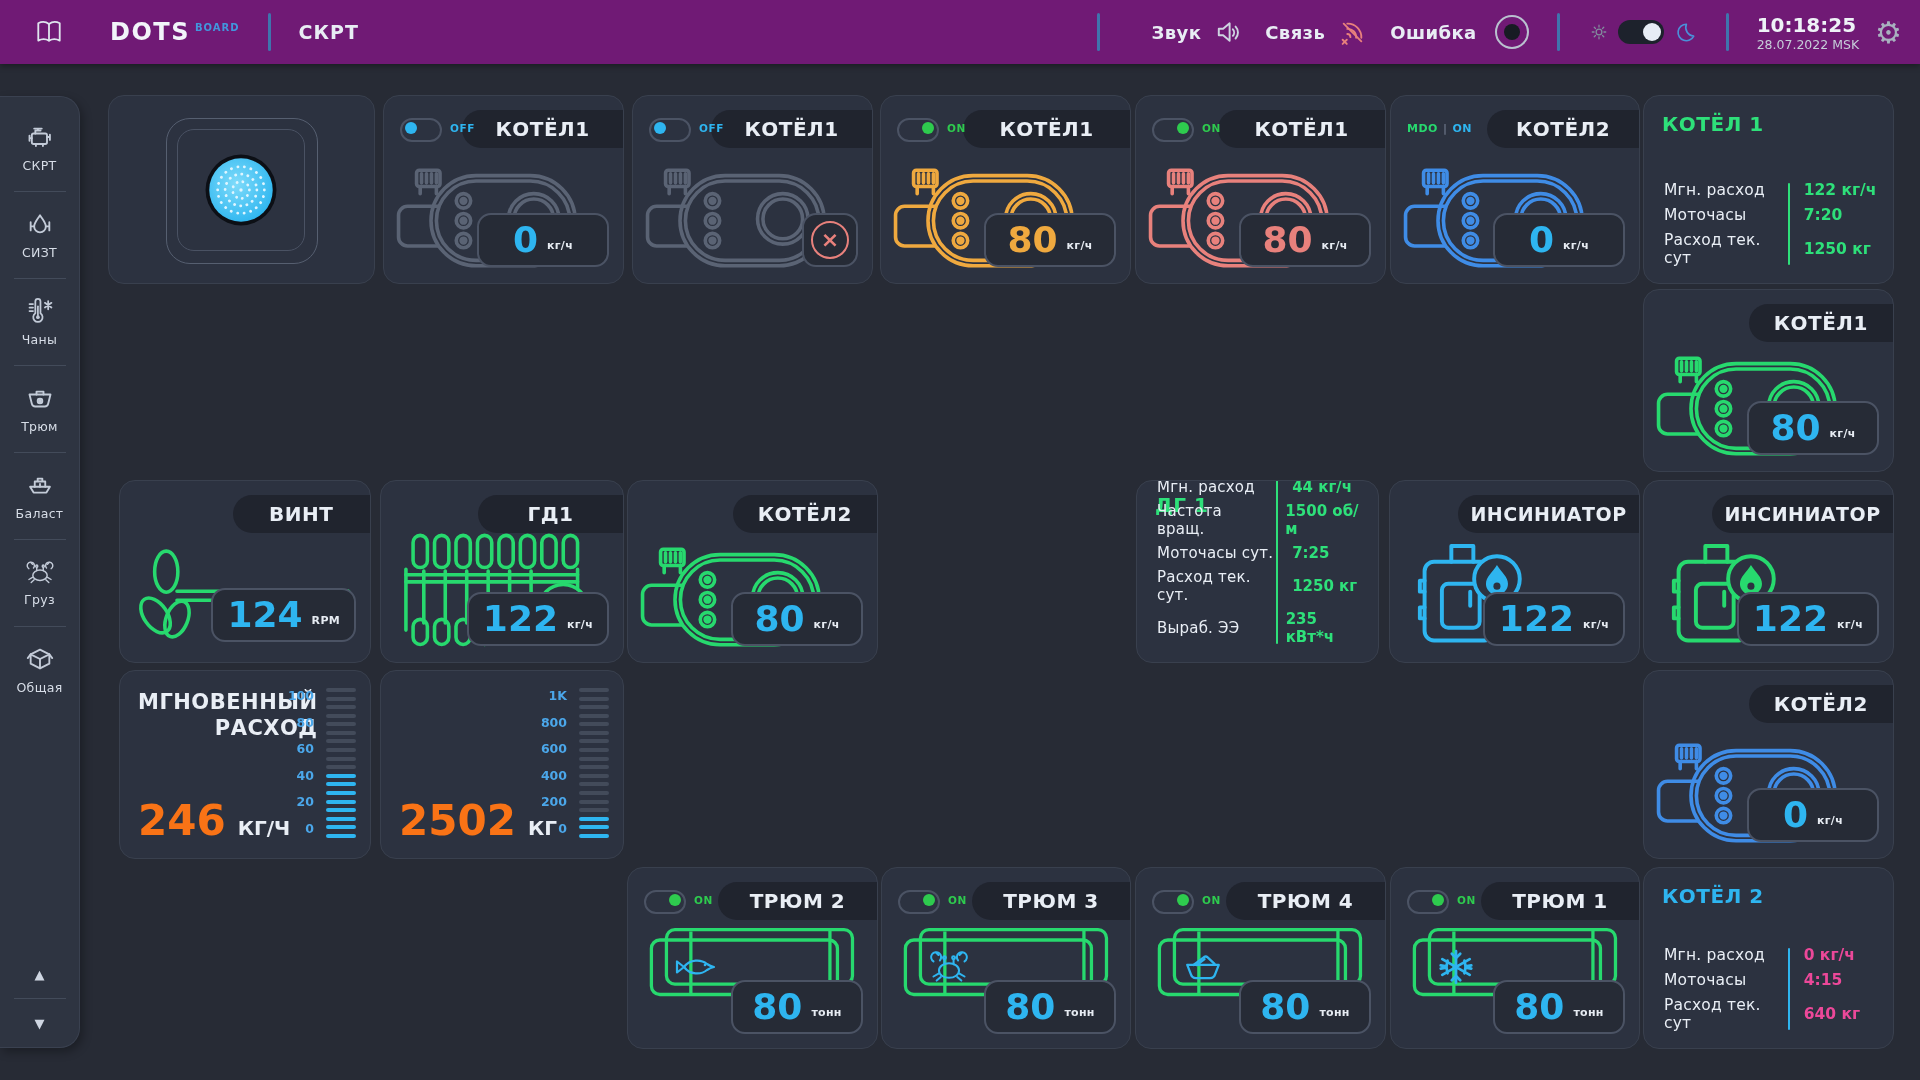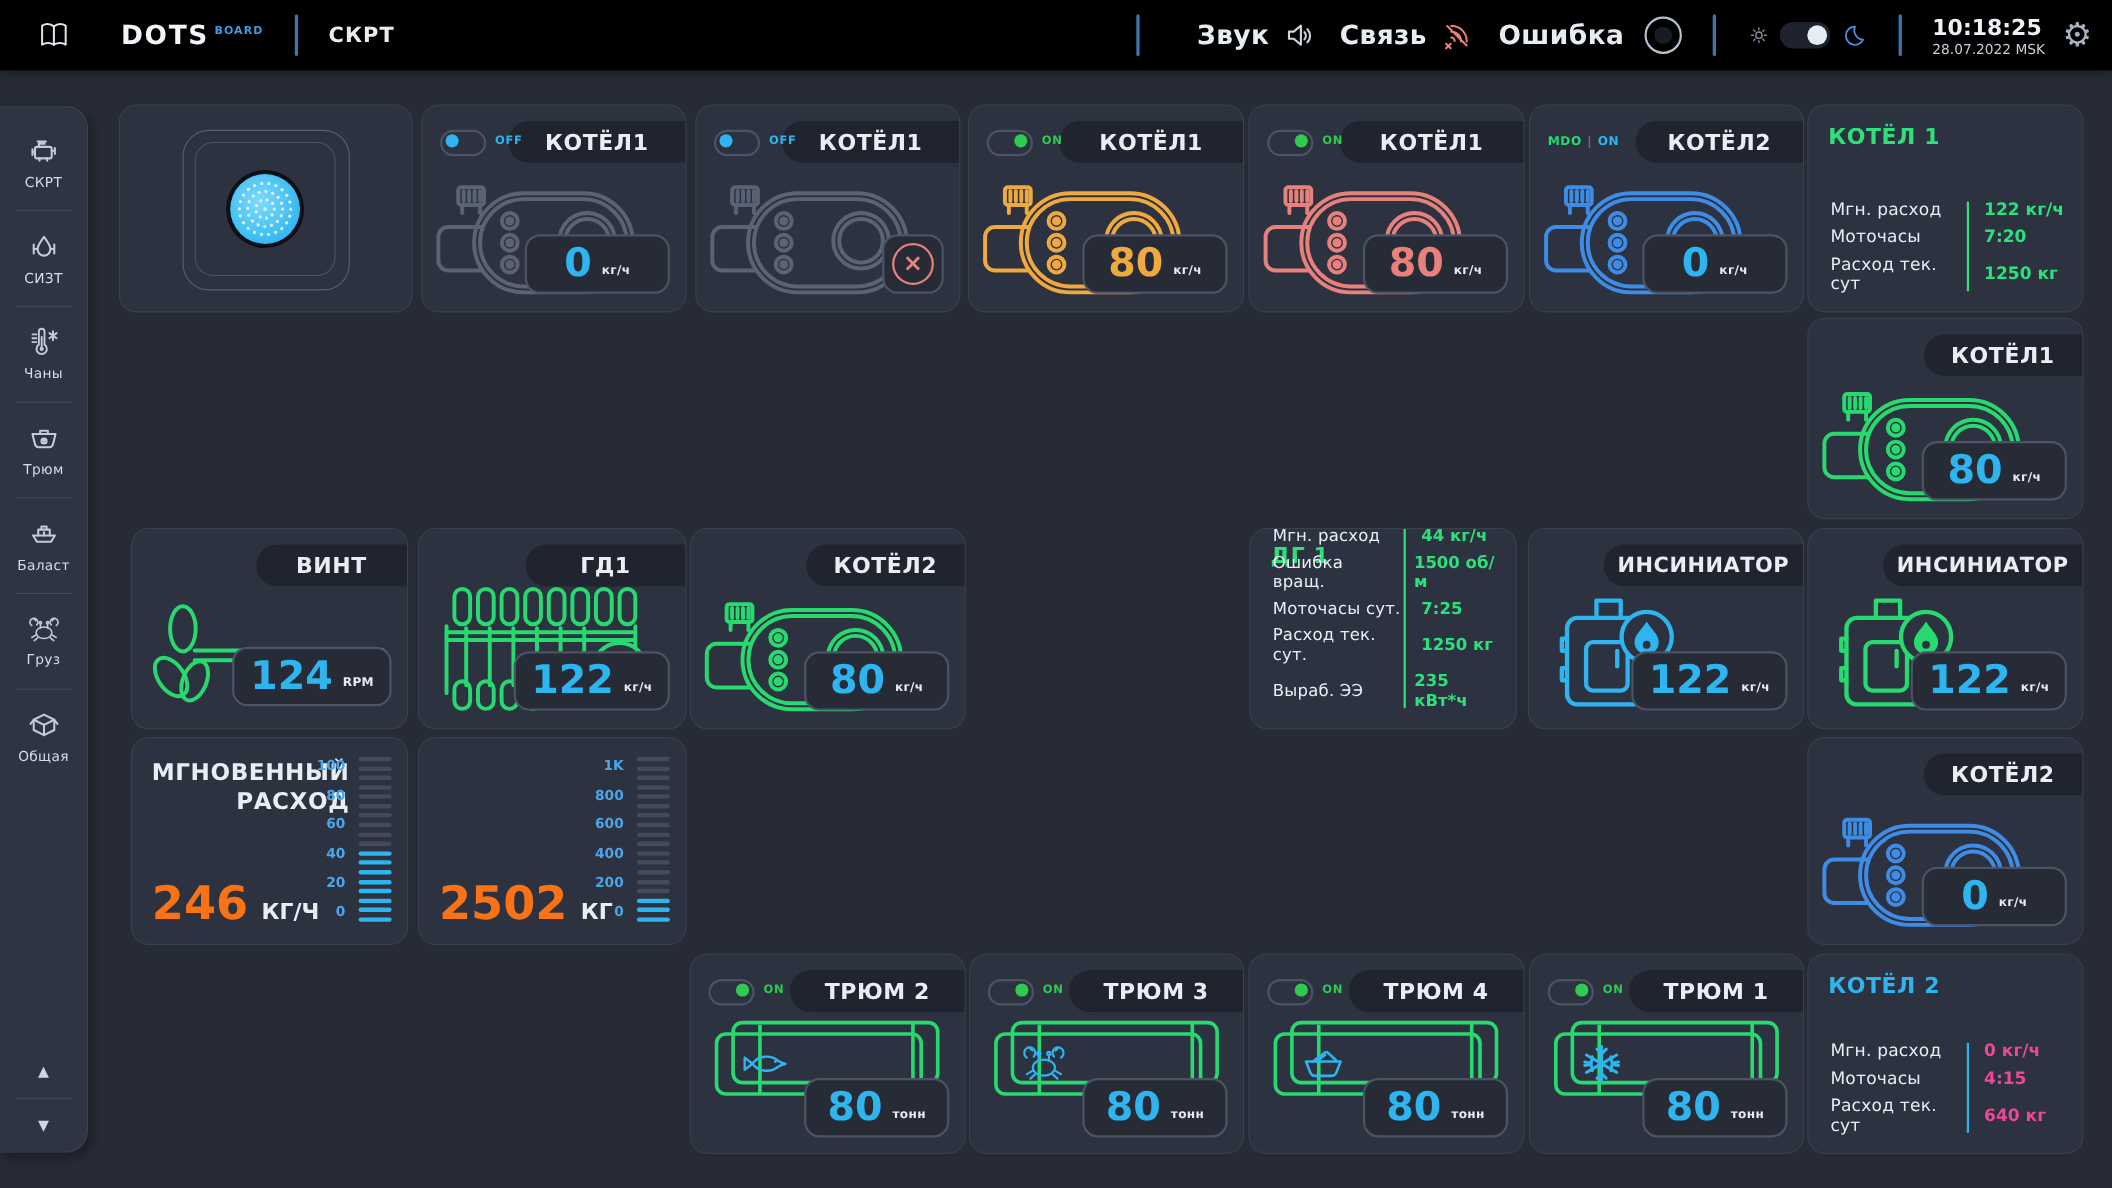--- a/index.html
+++ b/index.html
@@ -1,28 +1,28 @@
 <!DOCTYPE html>
 <html><head>
 <meta charset="utf-8">
 <style>
   html,body{margin:0;padding:0;background:#1d212b;}
   #app{position:relative;width:1920px;height:1080px;background:#272b35;overflow:hidden;
        font-family:"DejaVu Sans","Liberation Sans",sans-serif;color:#e8edf4;}
 
   
-  .topbar{position:absolute;left:0;top:0;width:1920px;height:64px;background:#000000;
+  .topbar{position:absolute;left:0;top:0;width:1920px;height:64px;background:#701a75;
           display:flex;align-items:center;box-shadow:0 2px 6px rgba(0,0,0,.35);z-index:5;}
   .bookicon{margin-left:34px;color:#dfe5ee;}
   .logo{margin-left:46px;font-size:24px;font-weight:700;letter-spacing:1.5px;color:#f2f5fa;}
   .logo sup{font-size:10px;font-weight:700;color:#4296dd;letter-spacing:1px;margin-left:5px;}
   .tdiv{width:3px;height:38px;background:#3f74ad;border-radius:2px;margin:0 28px;}
   .topnav{font-size:19px;font-weight:700;letter-spacing:1px;color:#e8edf4;}
   .tright{margin-left:auto;display:flex;align-items:center;margin-right:18px;}
-  .tlabel{font-size:24px;font-weight:700;letter-spacing:.4px;margin:0 14px 0 24px;}
+  .tlabel{font-size:18px;font-weight:700;letter-spacing:.4px;margin:0 14px 0 24px;}
   .ticon{color:#cdd4e0;}
   .ticon.red{color:#e8817c;}
   .ring{width:30px;height:30px;border:2px solid #b9c1cf;border-radius:50%;display:flex;
         align-items:center;justify-content:center;margin-left:4px;}
   .ring i{width:16px;height:16px;border-radius:50%;background:#171b23;display:block;}
   .sun{font-size:16px;color:#828c9d;margin:0 10px 0 2px;}
   .themetog{width:46px;height:24px;background:#1d222c;border-radius:13px;position:relative;}
   .themetog i{position:absolute;top:3px;right:3px;width:18px;height:18px;border-radius:50%;background:#e7edf5;}
   .moon{color:#4a90d9;margin:0 2px 0 10px;}
   .timeblk{line-height:1.2;margin-right:10px;}
@@ -573,21 +573,21 @@
   </div>
 
   <div class="card" style="left:1136px;top:480px;width:241px;height:181px;">
     <div class="ititle g" style="top:12px;">ДГ 1</div>
     <div class="irows g tight">
       <div class="irow">
           <span class="ilabel">Мгн. расход</span>
           <span class="ival">44 кг/ч</span>
         </div>
       <div class="irow">
-          <span class="ilabel">Ошибка вращ.</span>
+          <span class="ilabel">Частота вращ.</span>
           <span class="ival">1500 об/м</span>
         </div>
       <div class="irow">
           <span class="ilabel">Моточасы сут.</span>
           <span class="ival">7:25</span>
         </div>
       <div class="irow">
           <span class="ilabel">Расход тек. сут.</span>
           <span class="ival">1250 кг</span>
         </div>

